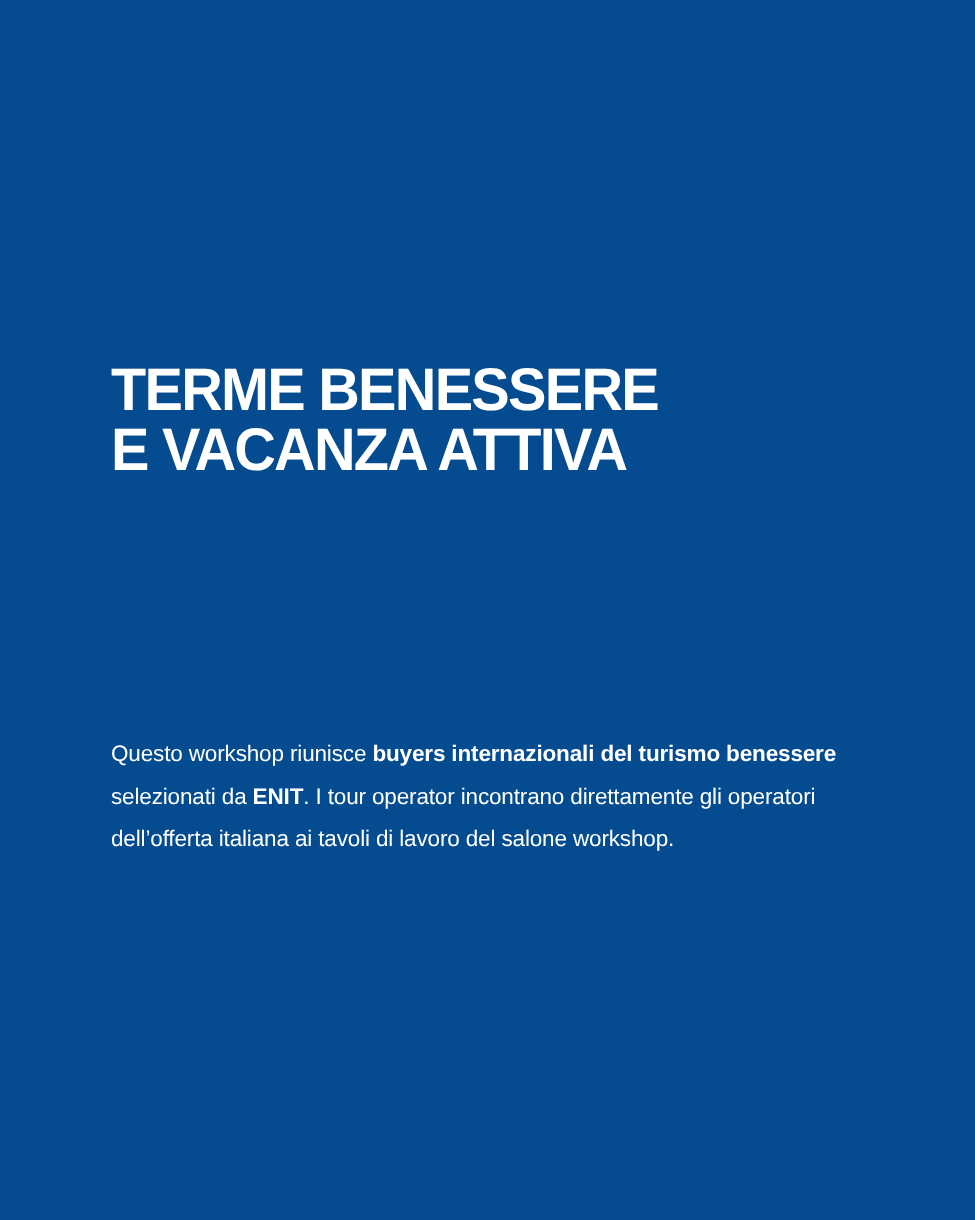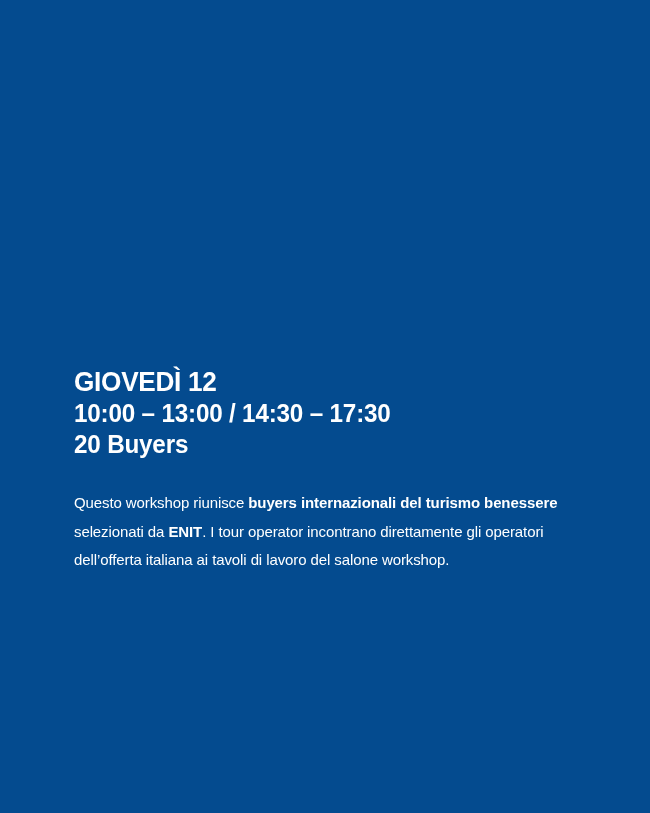--- a/index.html
+++ b/index.html
@@ -109,26 +109,25 @@
     top: 735px;
     width: 650px;
     height: 78px;
   }
 </style>
 </head>
 <body>
 
 <div class="poster">
 
+  <div class="heading-block">
+    <span class="heading-line">TERME BENESSERE</span>
+    <span class="heading-line">E VACANZA ATTIVA</span>
+  </div>
 
-  <div class="meta-block">
-    <span class="meta-day">GIOVEDÌ 12</span>
-    <span class="meta-time">10:00 – 13:00 / 14:30 – 17:30</span>
-    <span class="meta-buyers">20 Buyers</span>
-  </div>
 
   <div class="body-block">
     <p class="body-para"><span>Questo workshop riunisce </span><b>buyers internazionali del turismo benessere</b><span> selezionati da </span><b>ENIT</b><span>. I tour operator incontrano direttamente gli operatori dell’offerta italiana ai tavoli di lavoro del salone workshop.</span></p>
   </div>
 
   <div class="footer">
     
     
   </div>
 

